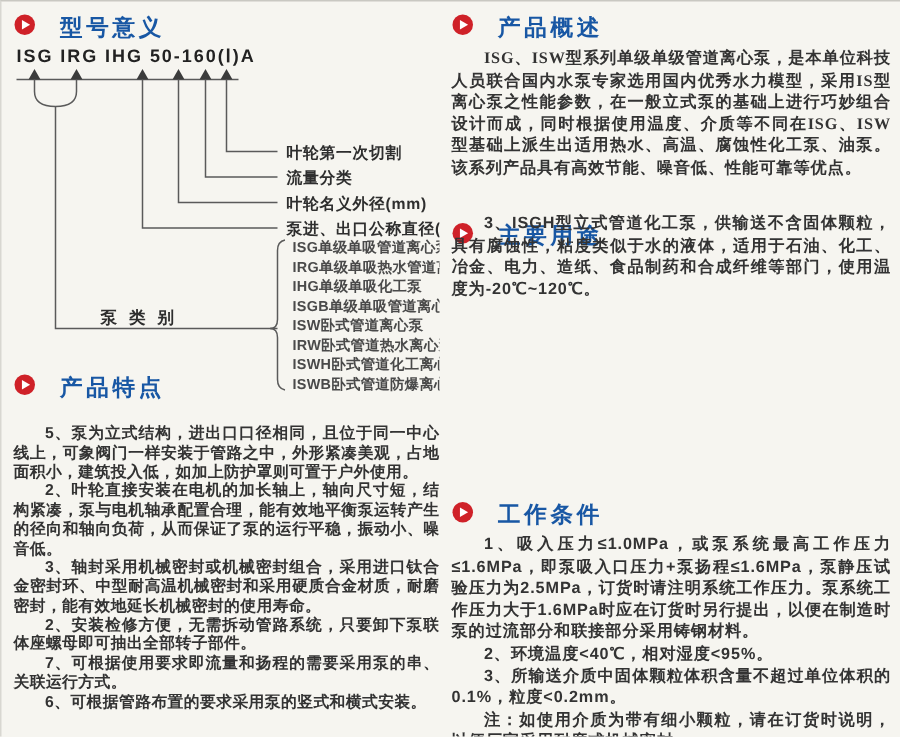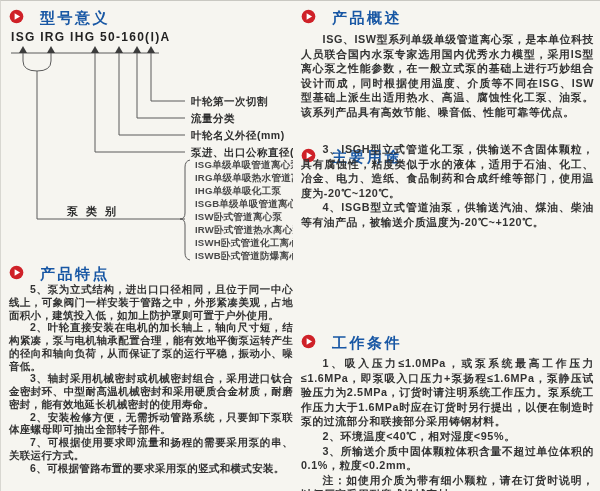--- a/index.html
+++ b/index.html
@@ -93,21 +93,21 @@
       <text class="svg-list" x="186" y="139">ISG单级单吸管道离心泵</text>
       <text class="svg-list" x="186" y="152">IRG单级单吸热水管道离心泵</text>
       <text class="svg-list" x="186" y="165">IHG单级单吸化工泵</text>
       <text class="svg-list" x="186" y="178">ISGB单级单吸管道离心油泵</text>
       <text class="svg-list" x="186" y="191">ISW卧式管道离心泵</text>
       <text class="svg-list" x="186" y="204">IRW卧式管道热水离心泵</text>
       <text class="svg-list" x="186" y="217">ISWH卧式管道化工离心泵</text>
       <text class="svg-list" x="186" y="230">ISWB卧式管道防爆离心泵</text>
     </svg>
 
-    <div class="sec-head" style="left:0; top:264px;">
+    <div class="sec-head" style="left:0; top:248px;">
       <span class="bullet">
         <svg viewBox="0 0 16 16" width="15" height="15">
             <circle cx="8" cy="8" r="7.3" fill="#cf2128"></circle>
             <path d="M6 4.6 L11.8 8 L6 11.4 Z" fill="#ffffff"></path>
           </svg>
       </span>
       <span class="sec-title">产品特点</span>
     </div>
 
     <div class="abs" style="left:0; top:282px; width:284px;">
@@ -124,36 +124,35 @@
 
     <div class="sec-head" style="left:0; top:8px;">
       <span class="bullet">
         <svg viewBox="0 0 16 16" width="15" height="15">
             <circle cx="8" cy="8" r="7.3" fill="#cf2128"></circle>
             <path d="M6 4.6 L11.8 8 L6 11.4 Z" fill="#ffffff"></path>
           </svg>
       </span>
       <span class="sec-title">产品概述</span>
     </div>
-    <div class="abs" style="left:0; top:31px; width:293px;">
+    <div class="abs" style="left:0; top:31px; width:293px;font-family:Liberation Serif, serif;">
       <p class="body-text rtxt">ISG、ISW型系列单级单级管道离心泵，是本单位科技人员联合国内水泵专家选用国内优秀水力模型，采用IS型离心泵之性能参数，在一般立式泵的基础上进行巧妙组合设计而成，同时根据使用温度、介质等不同在ISG、ISW型基础上派生出适用热水、高温、腐蚀性化工泵、油泵。该系列产品具有高效节能、噪音低、性能可靠等优点。</p>
     </div>
 
     <div class="sec-head" style="left:0; top:119px;margin-top:28px;">
       <span class="bullet">
         <svg viewBox="0 0 16 16" width="15" height="15">
             <circle cx="8" cy="8" r="7.3" fill="#cf2128"></circle>
             <path d="M6 4.6 L11.8 8 L6 11.4 Z" fill="#ffffff"></path>
           </svg>
       </span>
       <span class="sec-title">主要用途</span>
     </div>
     <div class="abs" style="left:0; top:141px; width:293px;">
       <p class="body-text rtxt">3、ISGH型立式管道化工泵，供输送不含固体颗粒，具有腐蚀性，粘度类似于水的液体，适用于石油、化工、冶金、电力、造纸、食品制药和合成纤维等部门，使用温度为-20℃~120℃。</p>
-      <p class="body-text rtxt">4、ISGB型立式管道油泵，供输送汽油、煤油、柴油等有油产品，被输送介质温度为-20℃~+120℃。</p>
     </div>
 
     <div class="sec-head" style="left:0; top:333px;">
       <span class="bullet">
         <svg viewBox="0 0 16 16" width="15" height="15">
             <circle cx="8" cy="8" r="7.3" fill="#cf2128"></circle>
             <path d="M6 4.6 L11.8 8 L6 11.4 Z" fill="#ffffff"></path>
           </svg>
       </span>
       <span class="sec-title">工作条件</span>

